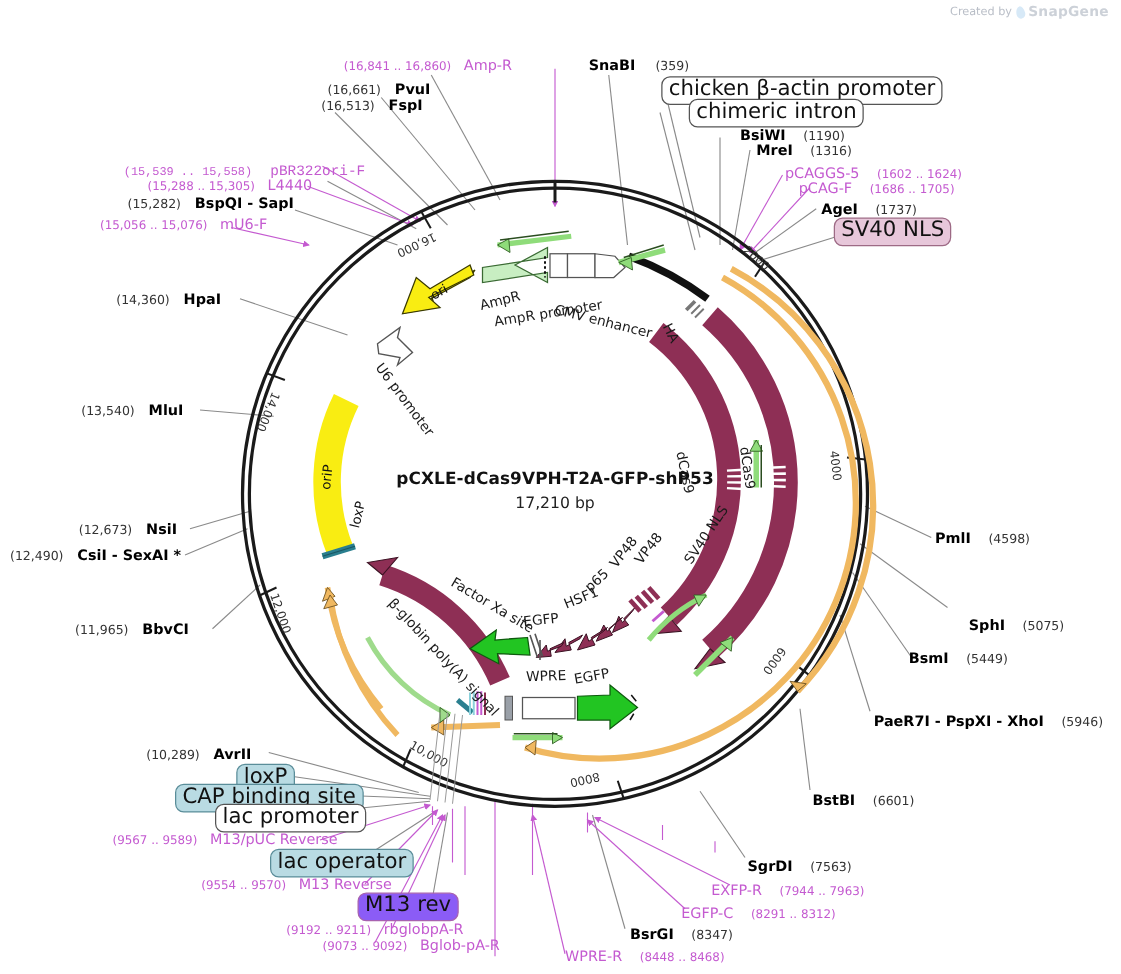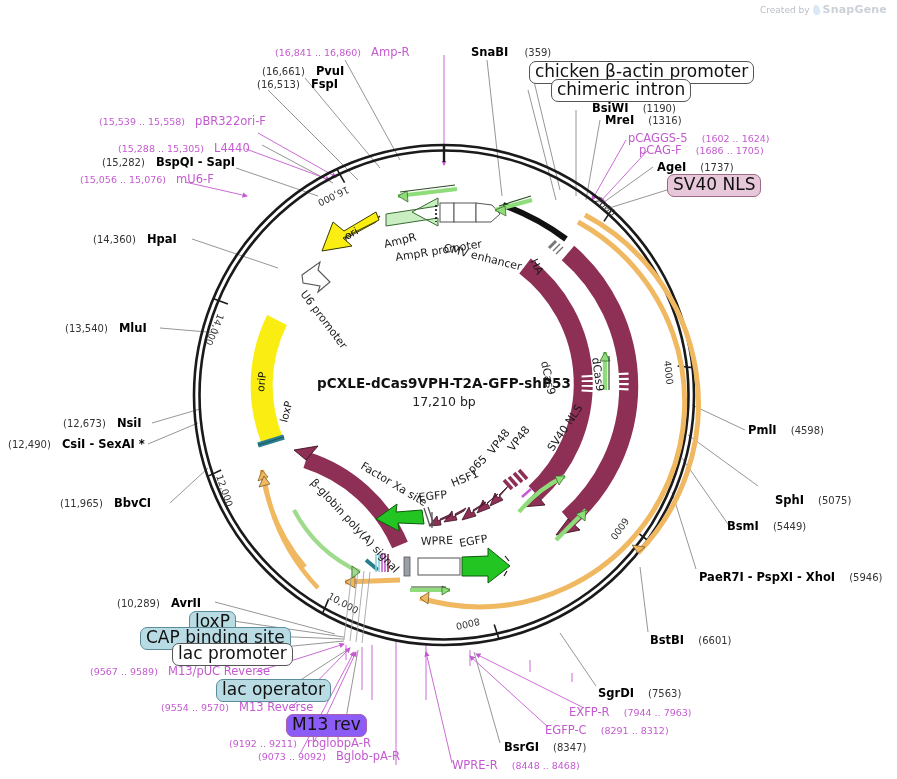--- a/index.html
+++ b/index.html
@@ -361,21 +361,21 @@
   <div class="lbl" style="left:262px;top:62px;">
     <span class="pos">(16,661)</span>
     <span class="enz" style="margin-left:6px;">PvuI</span>
   </div>
 
   <div class="lbl" style="left:257px;top:75px;">
     <span class="pos">(16,513)</span>
     <span class="enz" style="margin-left:6px;">FspI</span>
   </div>
 
-  <div class="lbl" style="left:99px;top:112px;">
+  <div class="lbl" style="left:99px;top:128px;font-family:Liberation Mono, monospace;">
     <span class="primerpos">(15,539 .. 15,558)</span>
     <span class="primer" style="margin-left:5px;">pBR322ori-F</span>
   </div>
 
   <div class="lbl" style="left:118px;top:139px;">
     <span class="primerpos">(15,288 .. 15,305)</span>
     <span class="primer" style="margin-left:5px;">L4440</span>
   </div>
 
   <div class="lbl" style="left:102px;top:153px;">

